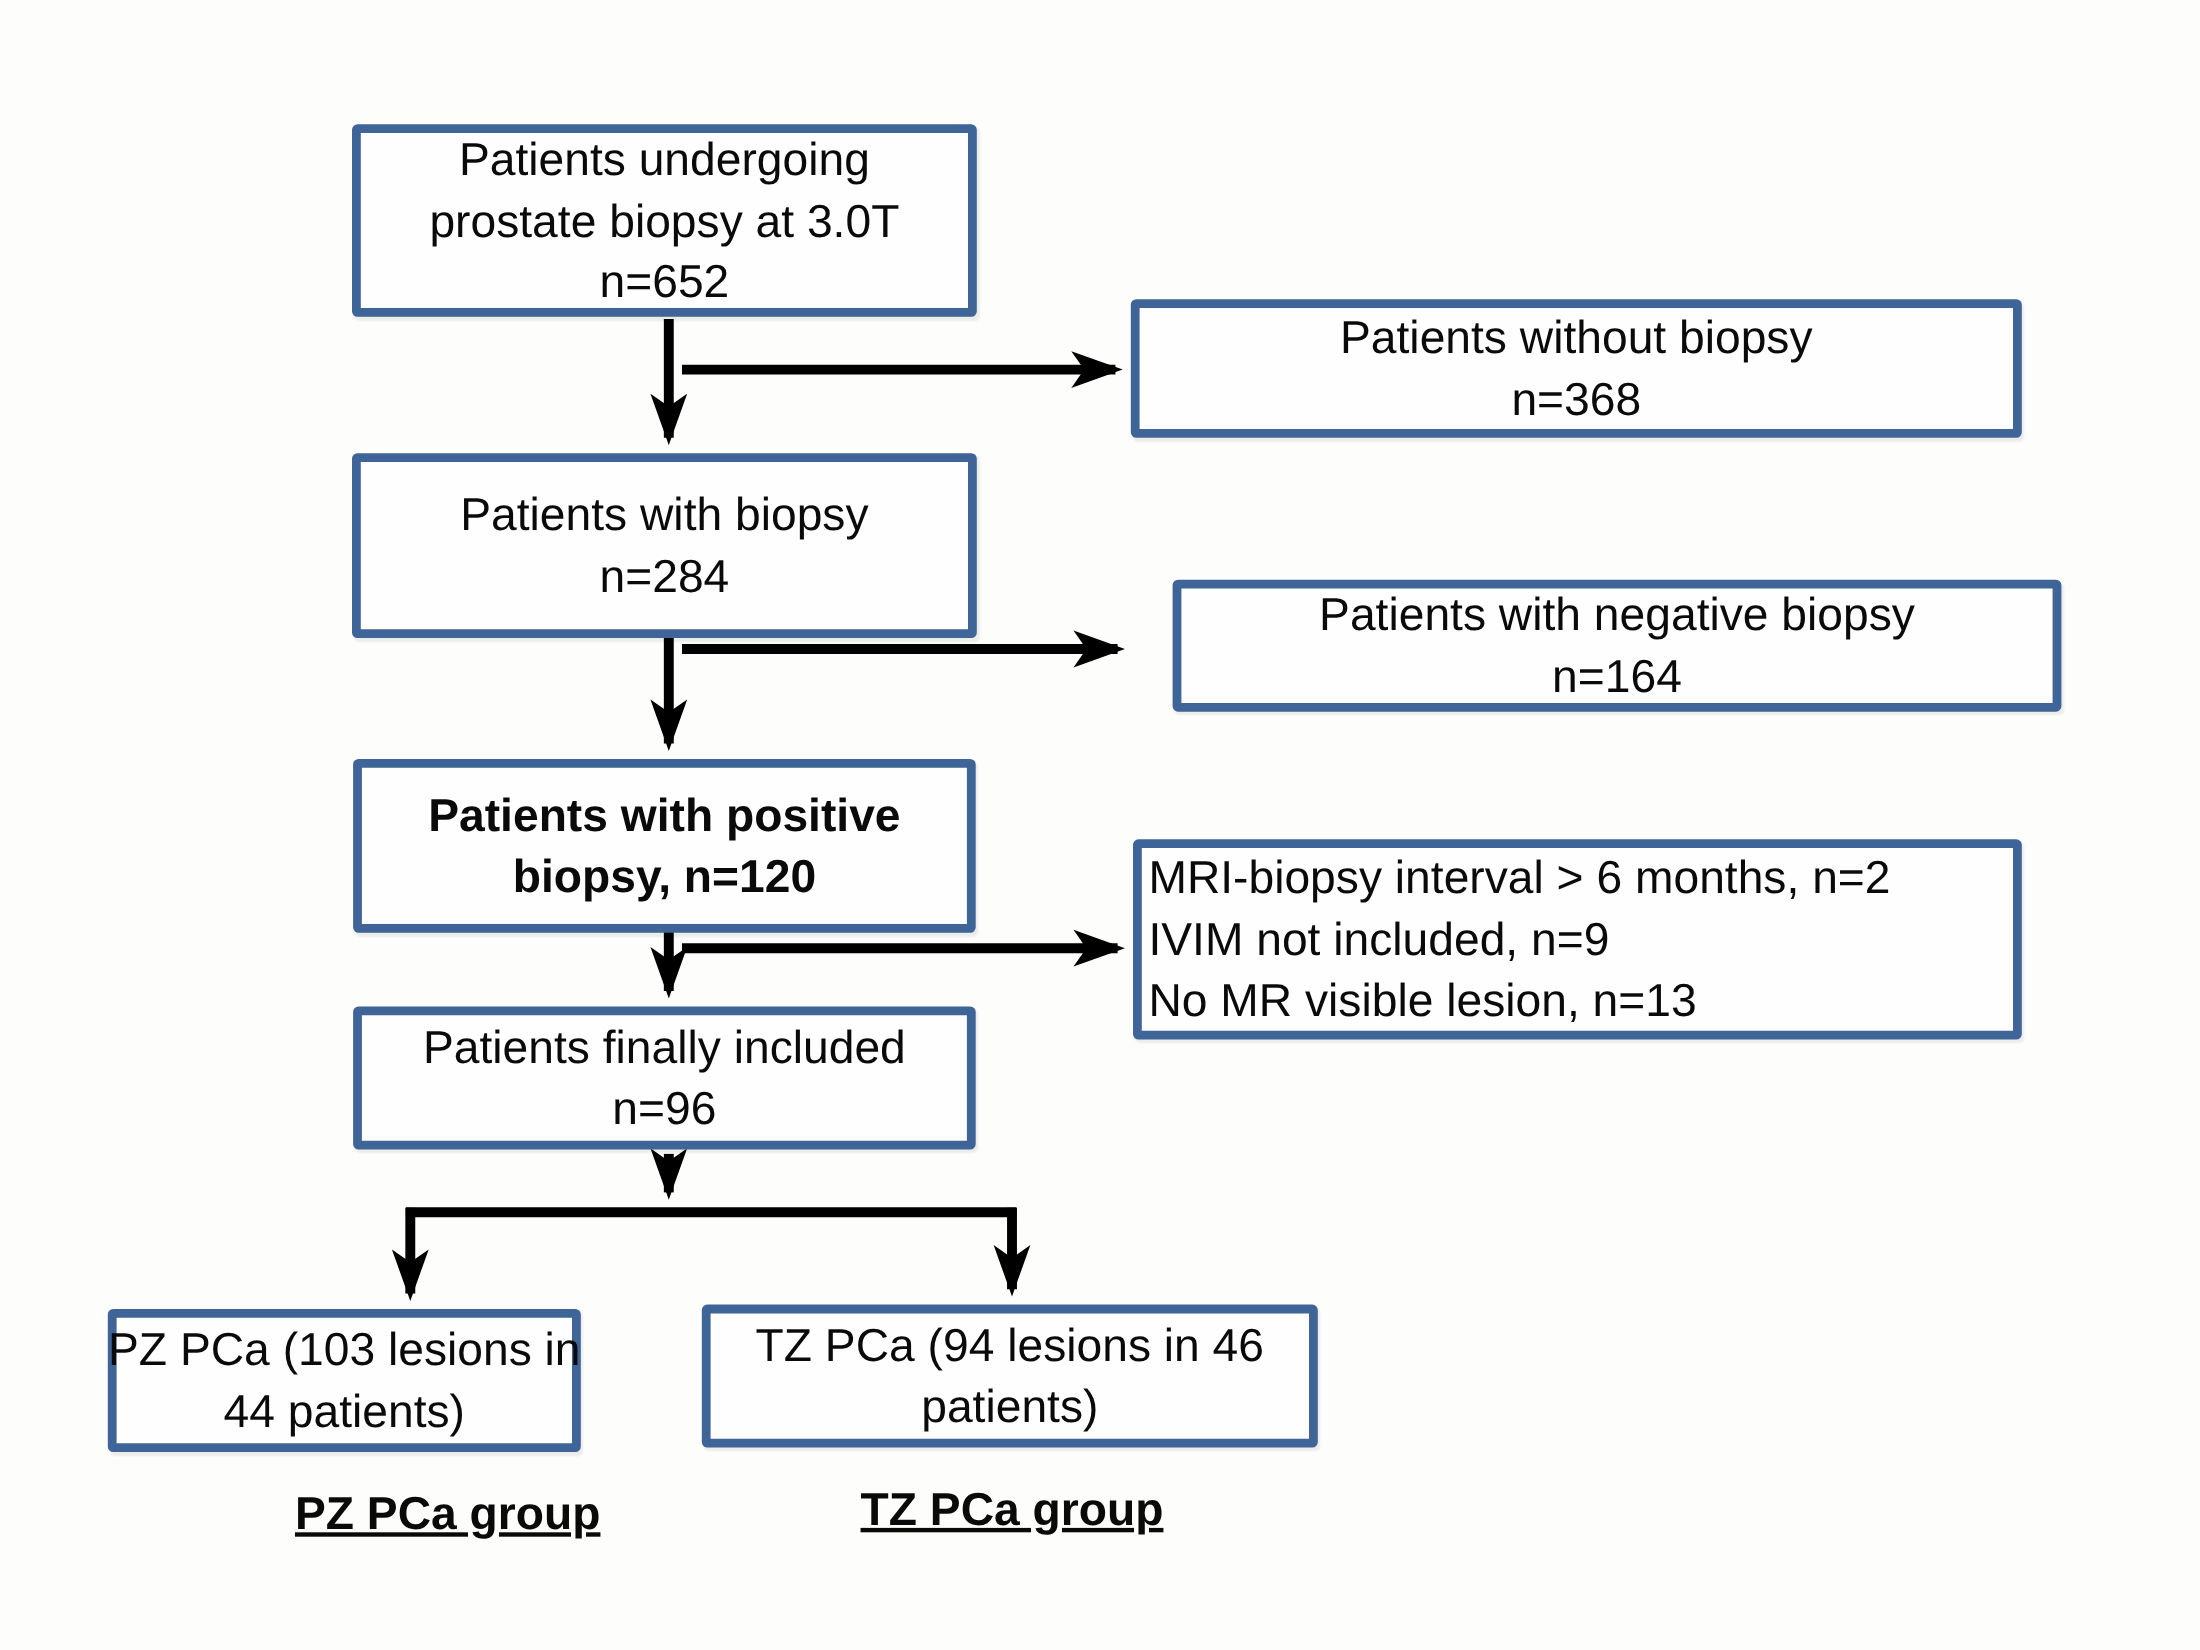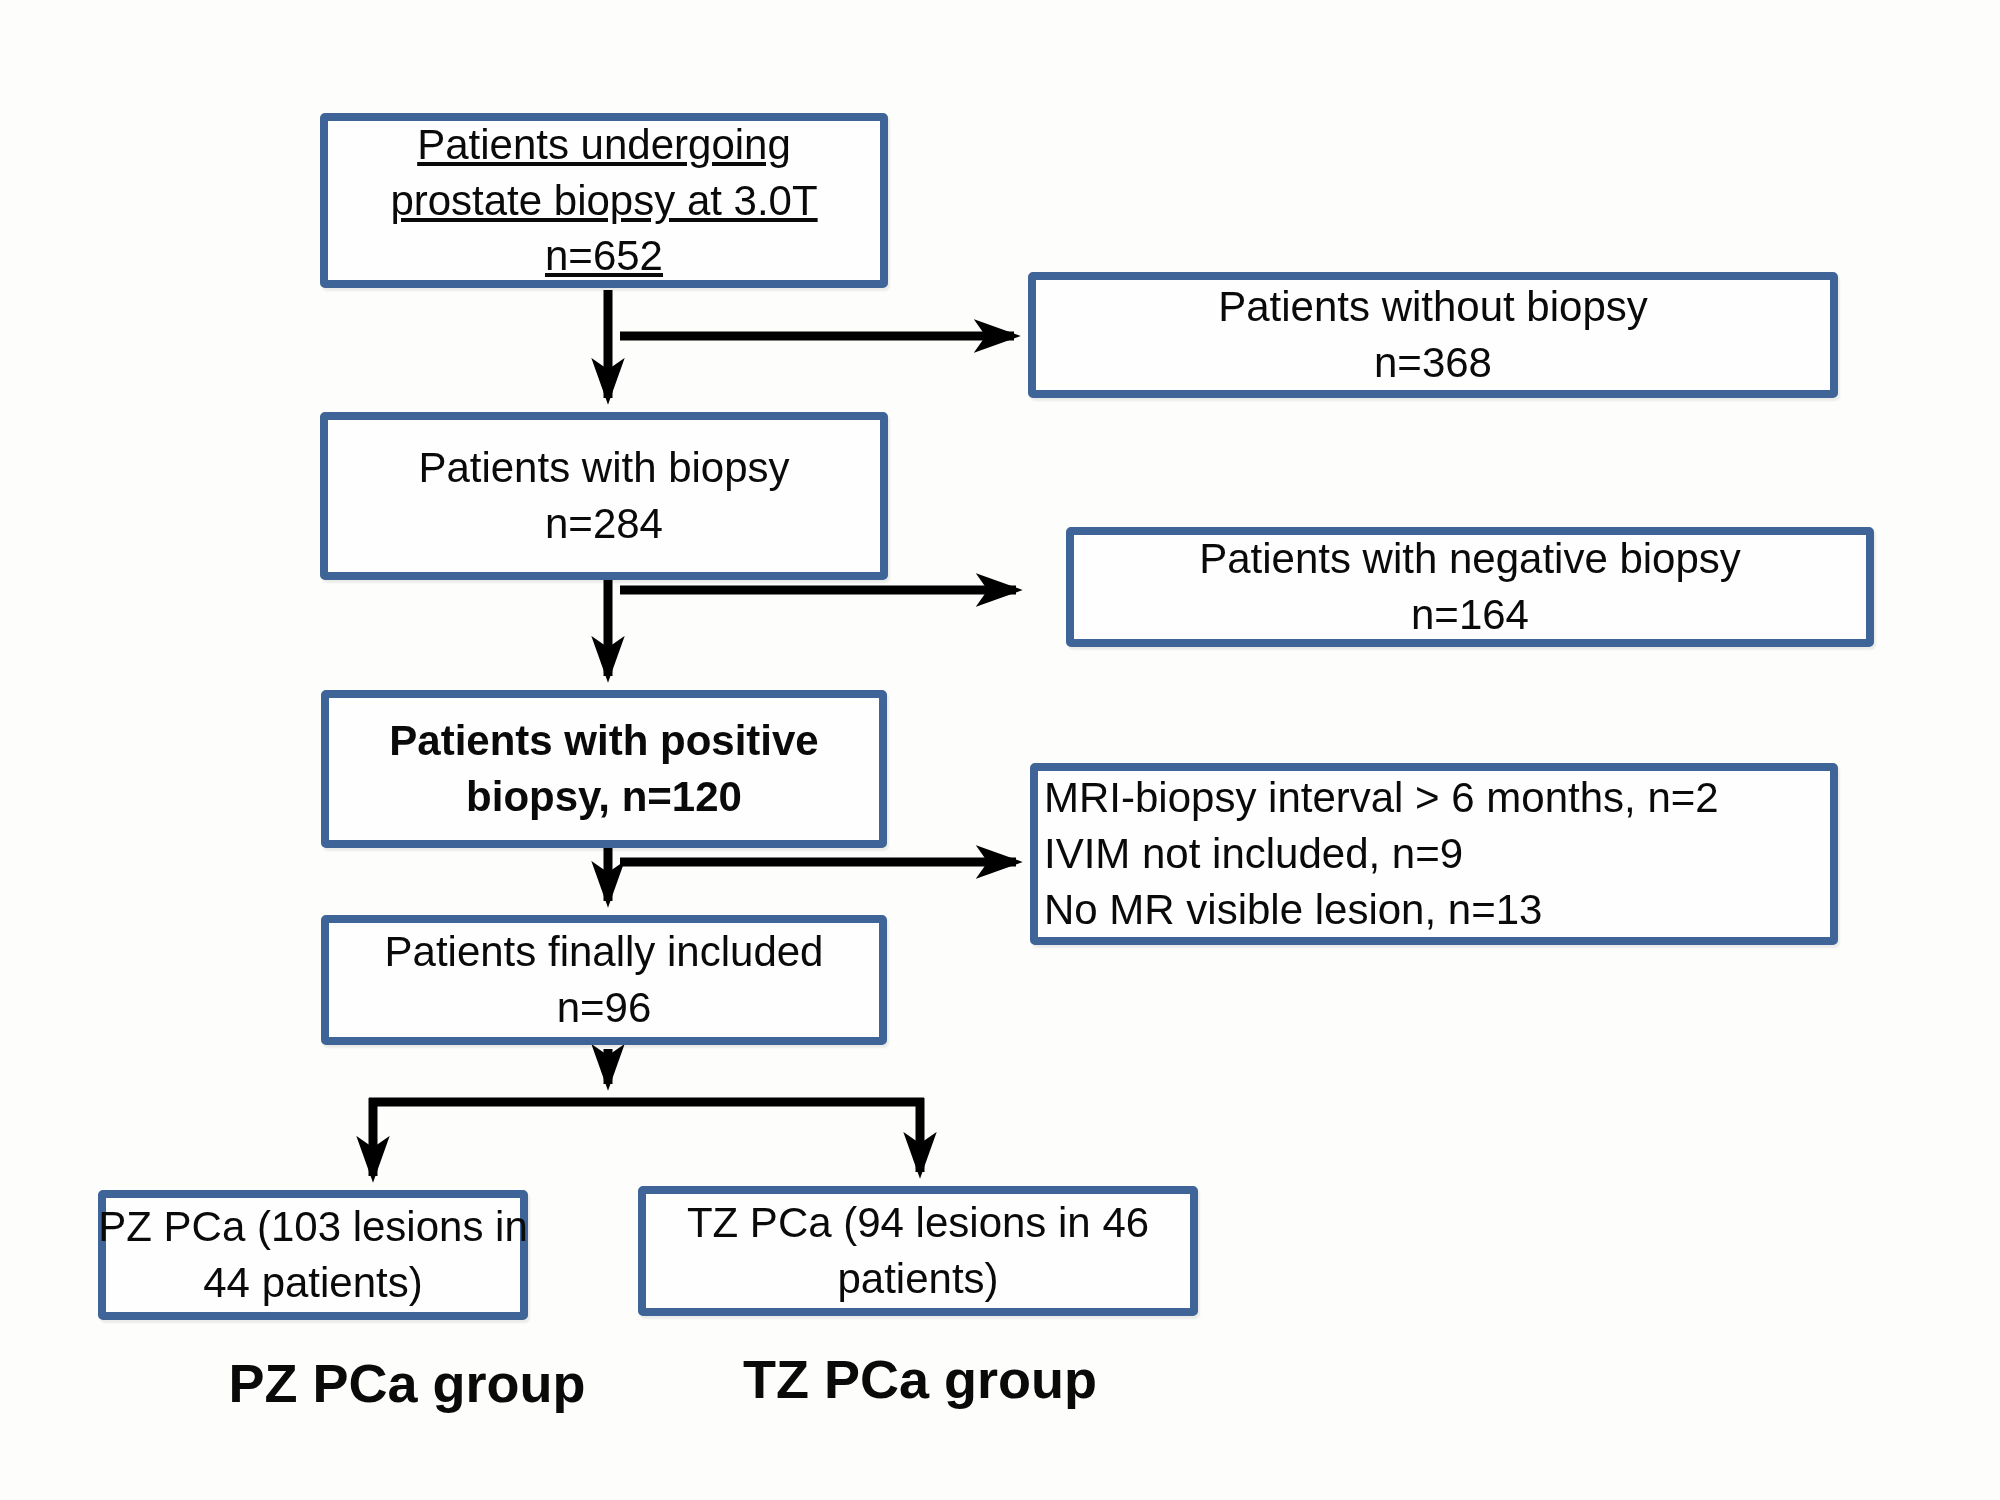--- a/index.html
+++ b/index.html
@@ -38,40 +38,41 @@
     box-shadow:2px 3px 2px rgba(0,0,0,0.07);
   }
   .fbox .ln{display:block;white-space:nowrap;}
   .fbox.left-align{
     align-items:flex-start;
     text-align:left;
     padding-left:6px;
   }
   .group-label{
     position:absolute;
-    font-size:54px;
+    font-size:42px;
     font-weight:bold;
     text-align:center;
     width:500px;
     color:var(--text);
+    text-decoration:underline;
   }
   #arrows{
     position:absolute;
     left:0;top:0;
     width:2000px;height:1500px;
     pointer-events:none;
   }
   #arrows line, #arrows path{
     stroke:var(--arrow);
     stroke-width:9;
     fill:none;
   }
   #arrows .ah-fill{fill:var(--arrow);}
   
-  #b-mpmri          {left:320px; top:113px;  width:568px; height:175px;text-decoration:underline;}
+  #b-mpmri          {left:320px; top:113px;  width:568px; height:175px;}
   #b-with-biopsy    {left:320px; top:412px;  width:568px; height:168px;}
   #b-positive-biopsy{left:321px; top:690px;  width:566px; height:158px;font-weight:bold;}
   #b-finally        {left:321px; top:915px;  width:566px; height:130px;}
   #b-without-biopsy {left:1028px;top:272px;  width:810px; height:126px;}
   #b-negative-biopsy{left:1030px;top:527px;  width:808px; height:120px;margin-left:36px;}
   #b-exclusions     {left:1030px;top:763px;  width:808px; height:182px;}
   #b-pz             {left:98px;  top:1190px; width:430px; height:130px;}
   #b-tz             {left:638px; top:1186px; width:560px; height:130px;}
   #lbl-pz{left:157px; top:1352px;}
   #lbl-tz{left:670px; top:1348px;}

